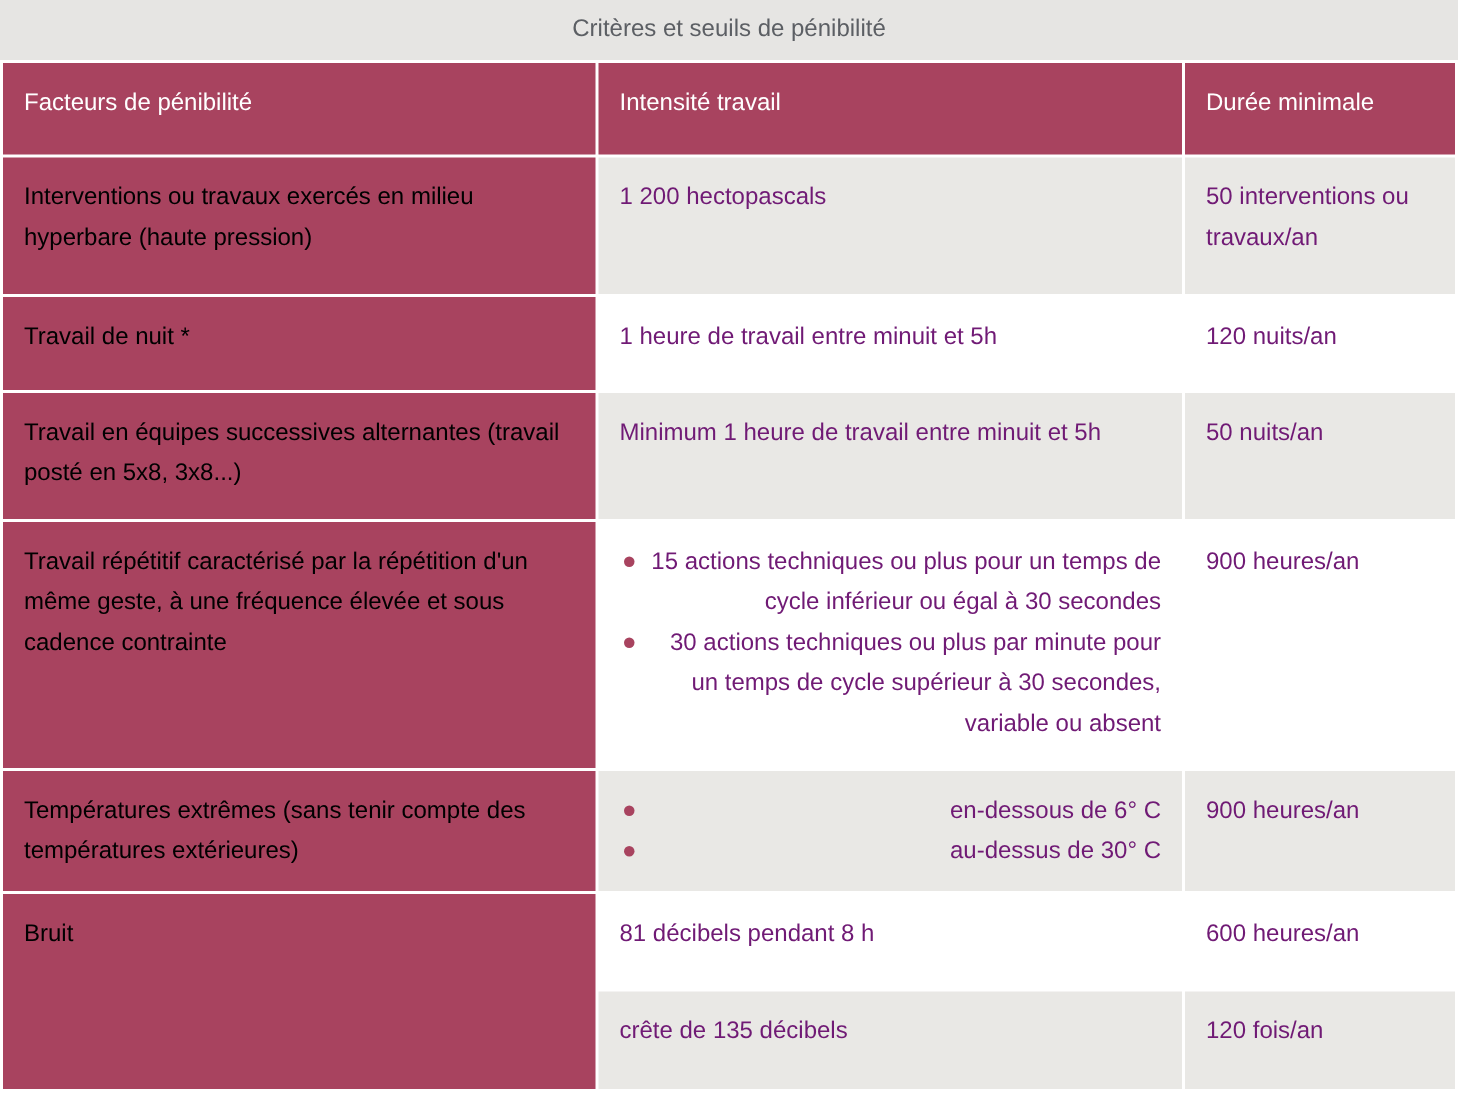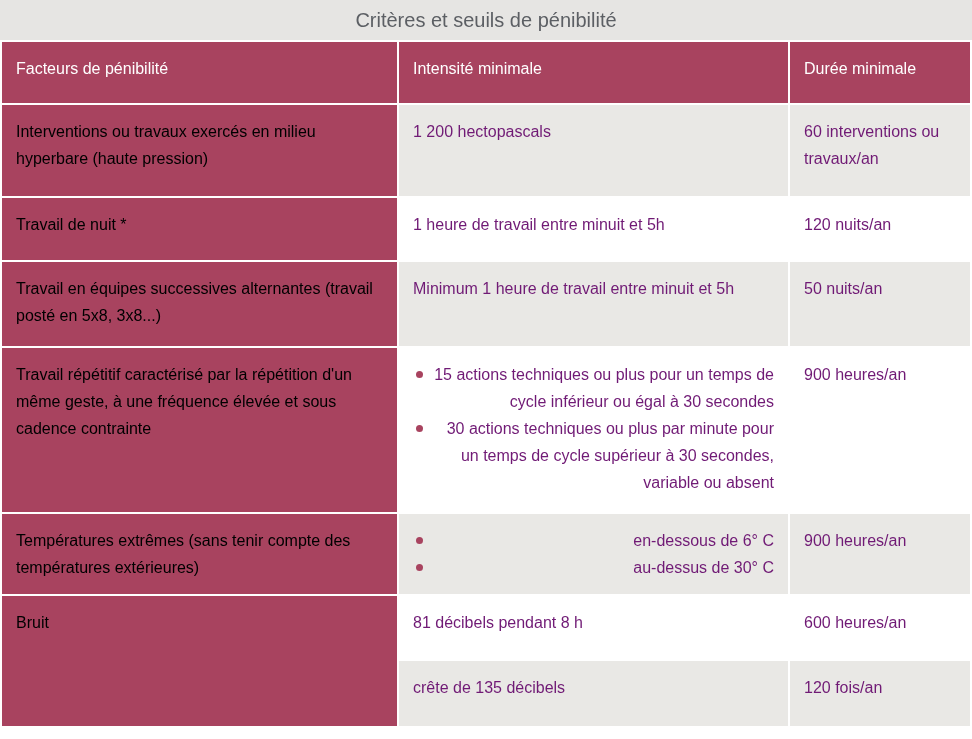--- a/index.html
+++ b/index.html
@@ -13,21 +13,21 @@
     color: #55585e;
     -webkit-font-smoothing: antialiased;
   }
   .title-bar {
     width: 972px;
     height: 40px;
     background: #e6e5e3;
     display: flex;
     align-items: center;
     justify-content: center;
-    font-size: 20px;
+    font-size: 16px;
     color: #5c5f64;
     box-sizing: border-box;
   }
   table.criteria {
     width: 972px;
     border-collapse: separate;
     border-spacing: 2px;
     table-layout: fixed;
     font-size: 16px;
     line-height: 27px;
@@ -94,29 +94,29 @@
 
 <table class="criteria">
   <colgroup>
     <col style="width:395px">
     <col style="width:389px">
     <col style="width:180px">
   </colgroup>
   <thead>
     <tr>
       <th class="head">Facteurs de pénibilité</th>
-      <th class="head">Intensité minimale</th>
+      <th class="head">Intensité travail</th>
       <th class="head">Durée minimale</th>
     </tr>
   </thead>
   <tbody>
     <tr class="r0 shade">
       <td class="factor">Interventions ou travaux exercés en milieu hyperbare (haute pression)</td>
       <td class="val">1 200 hectopascals</td>
-      <td class="val">60 interventions ou travaux/an</td>
+      <td class="val">50 interventions ou travaux/an</td>
     </tr>
     <tr class="r1">
       <td class="factor">Travail de nuit *</td>
       <td class="val">1 heure de travail entre minuit et 5h</td>
       <td class="val">120 nuits/an</td>
     </tr>
     <tr class="r2 shade">
       <td class="factor">Travail en équipes successives alternantes (travail posté en 5x8, 3x8...)</td>
       <td class="val">Minimum 1 heure de travail entre minuit et 5h</td>
       <td class="val">50 nuits/an</td>

